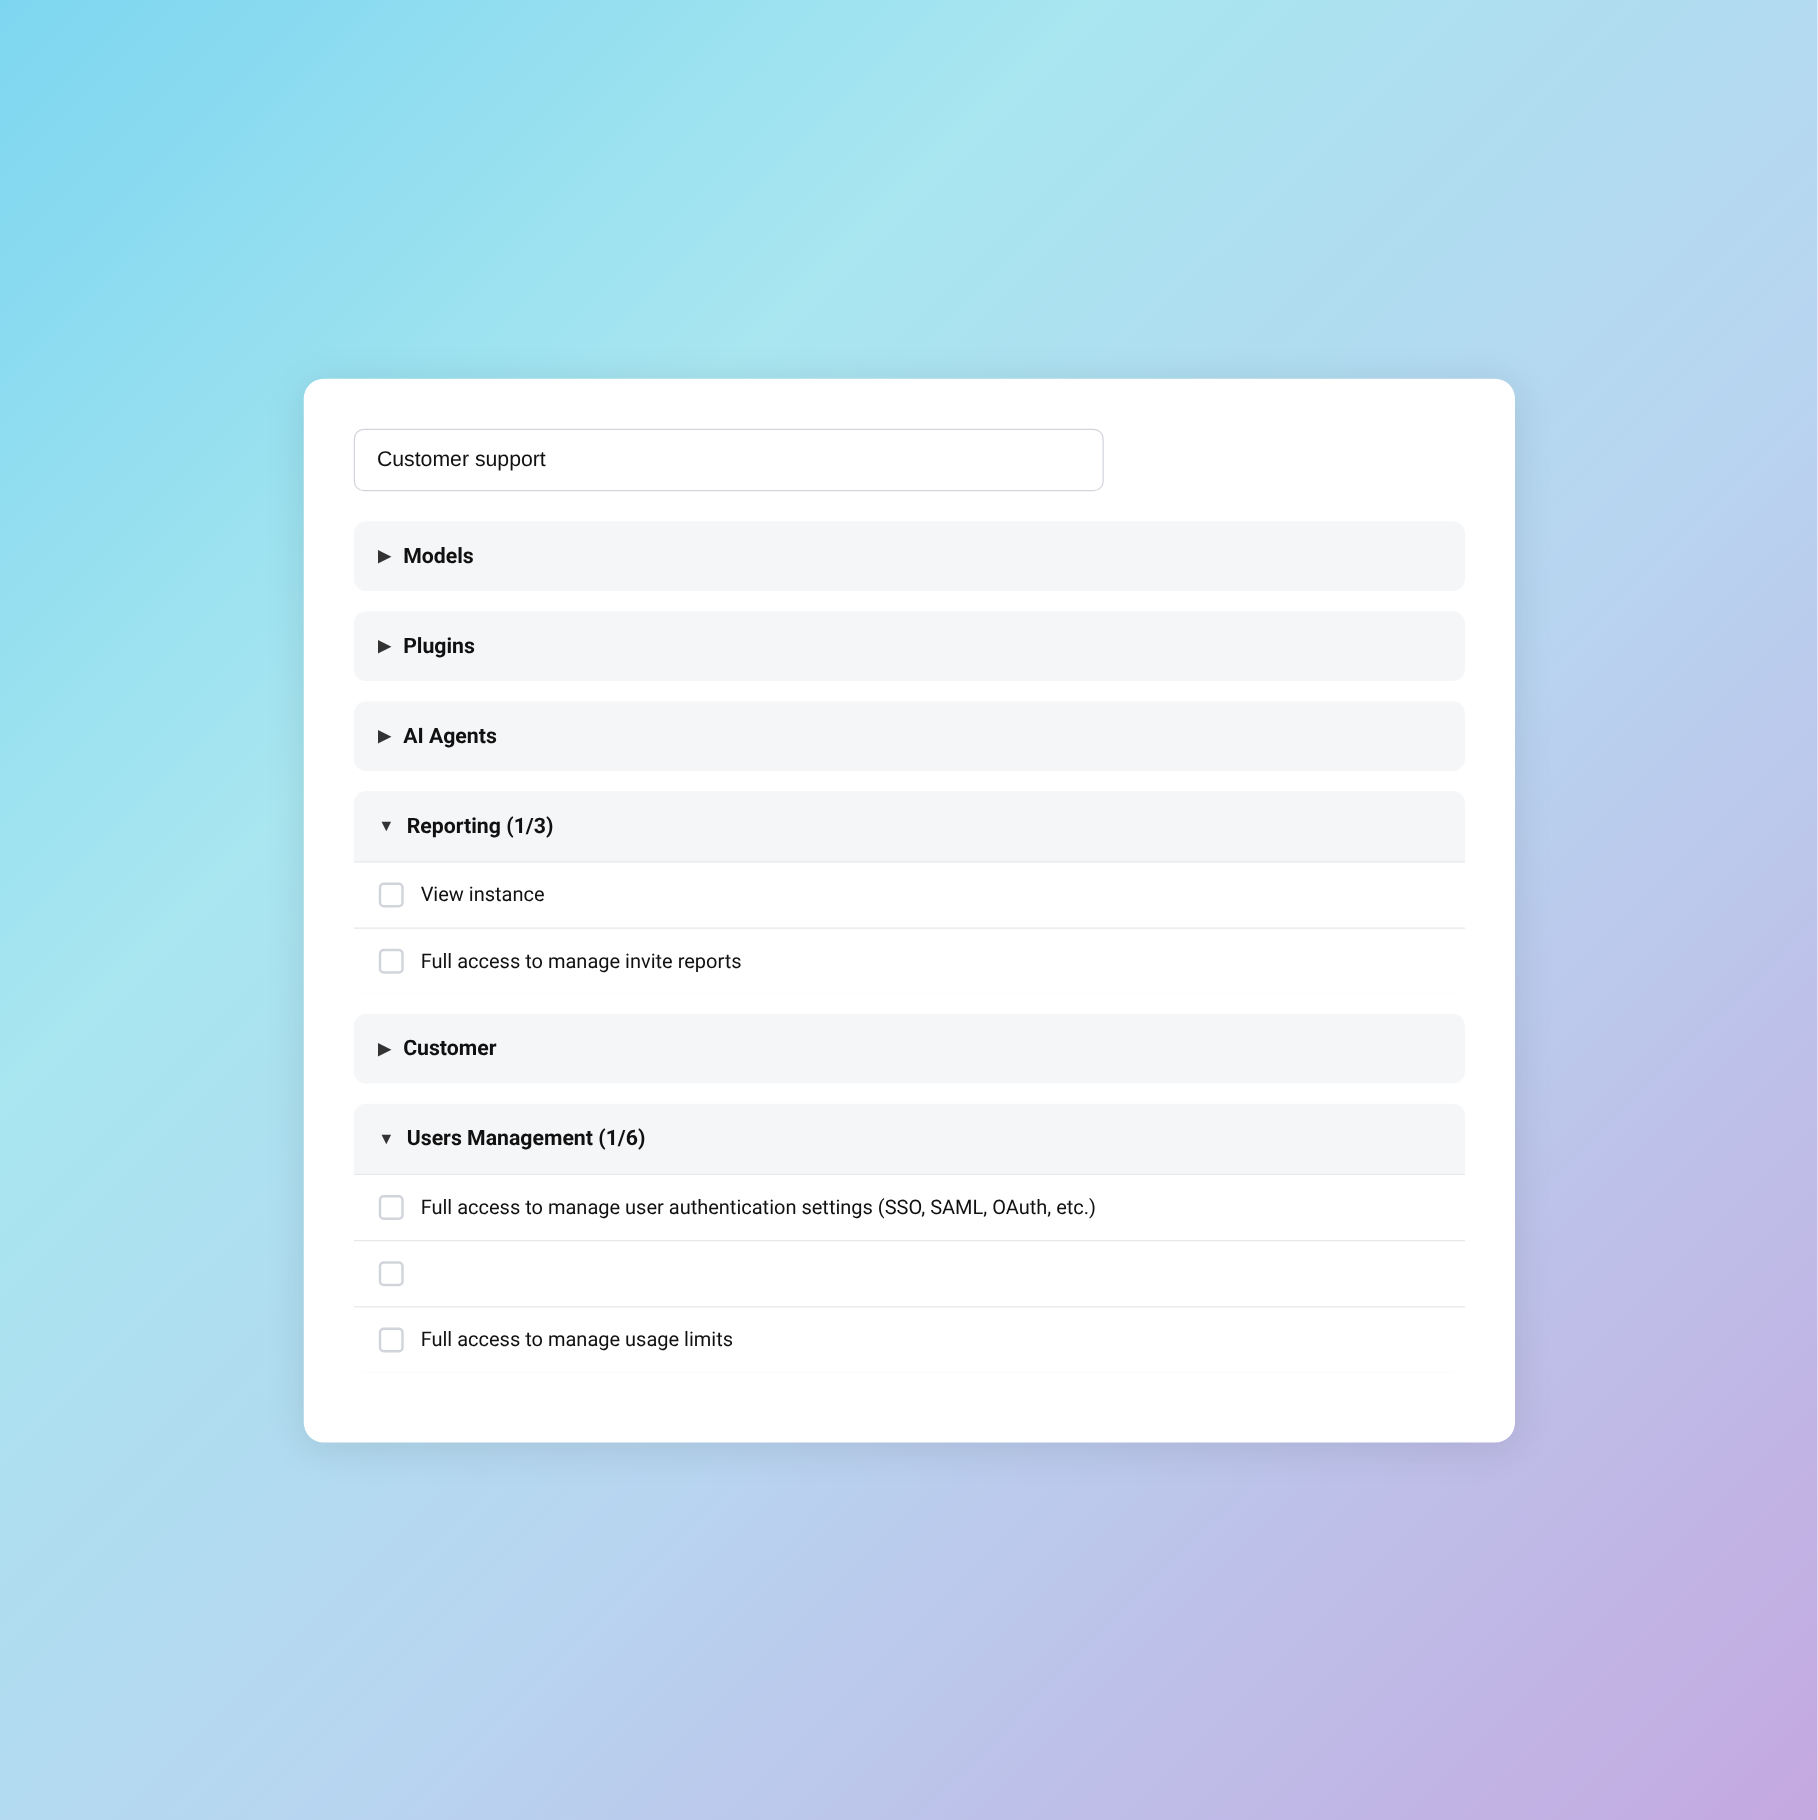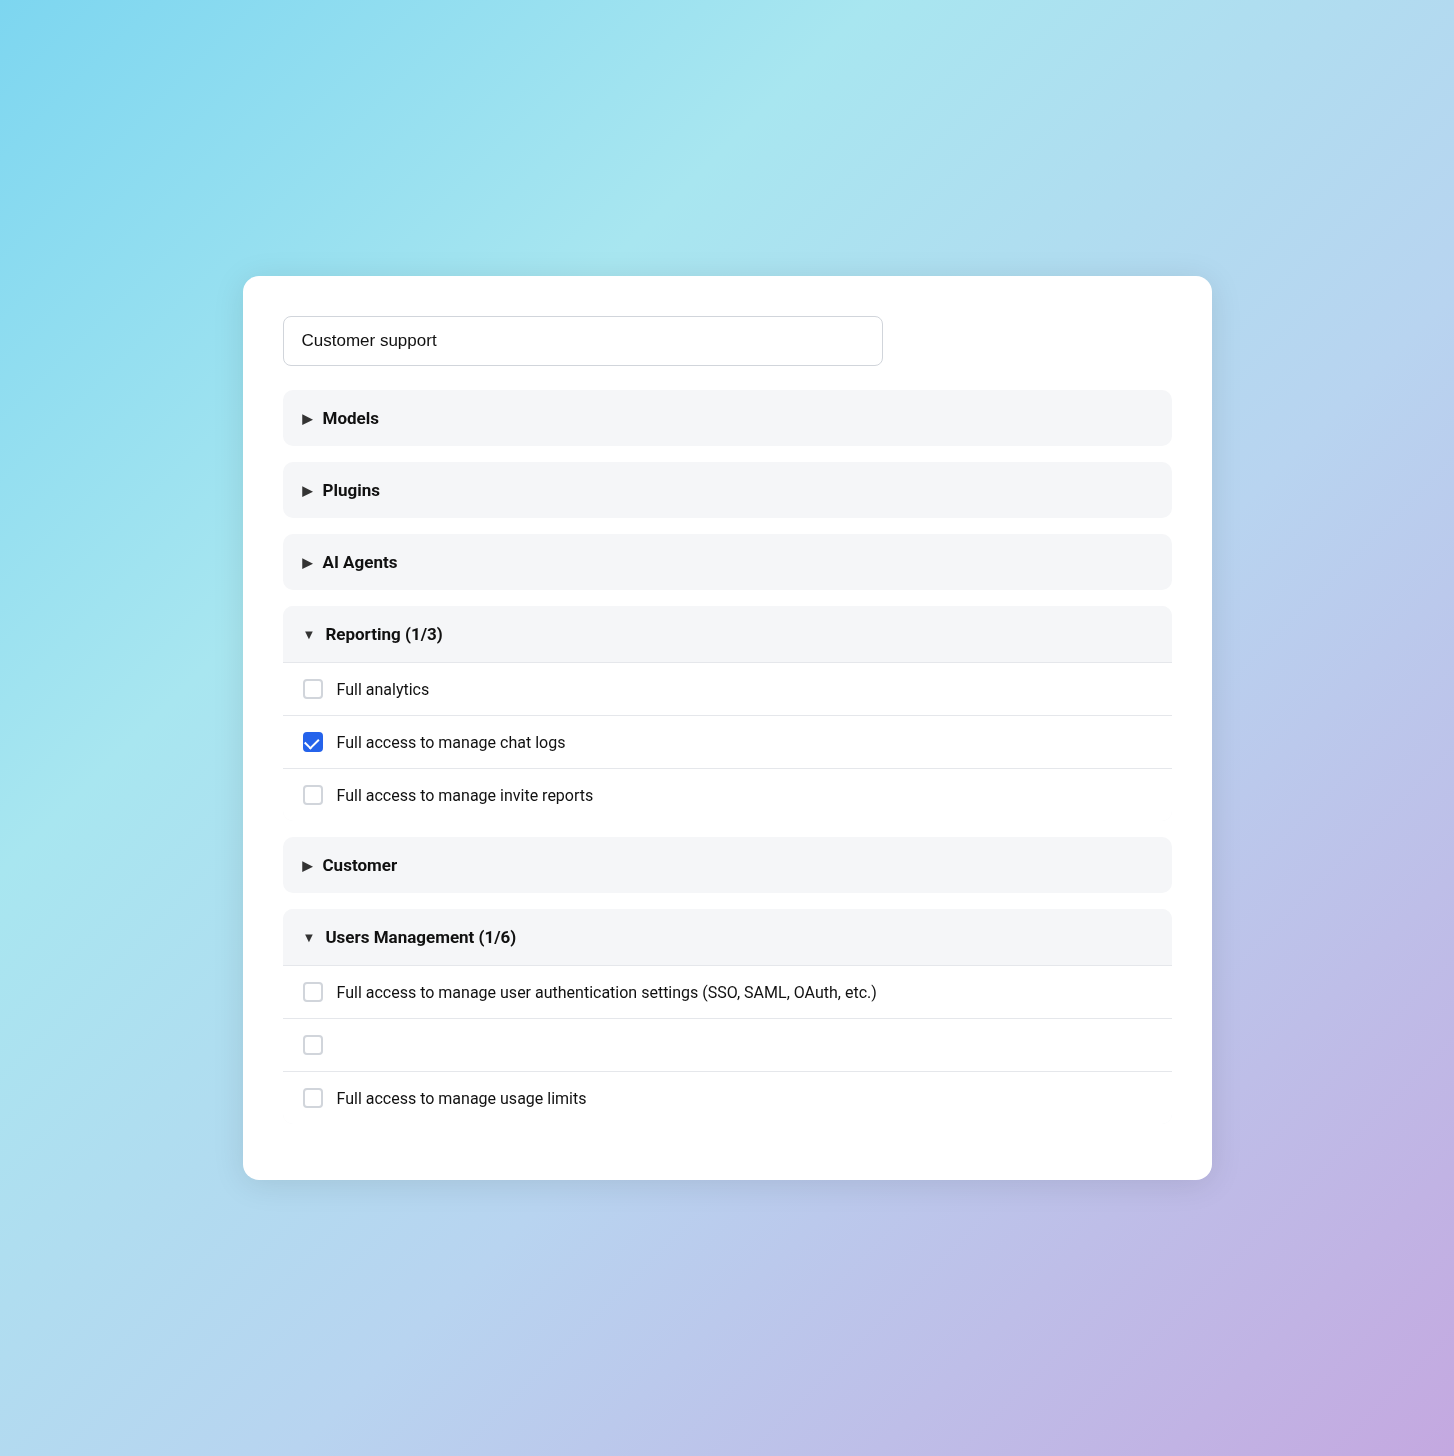--- a/index.html
+++ b/index.html
@@ -131,25 +131,21 @@
         </div>
       </div>
       <div class="section">
         <div class="section-header">
           <span class="chevron">▼</span>
           <span>Reporting  (1/3)</span>
         </div>
         <div class="section-items">
           <div class="item-row">
             <div class="checkbox"></div>
-            <span>Full analytics</span>
-          </div>
-          <div class="item-row">
-            <div class="checkbox checked"></div>
-            <span>Full access to manage chat logs</span>
+            <span>View instance</span>
           </div>
           <div class="item-row">
             <div class="checkbox"></div>
             <span>Full access to manage invite reports</span>
           </div>
         </div>
       </div>
       <div class="section">
         <div class="section-header">
           <span class="chevron">▶</span>

